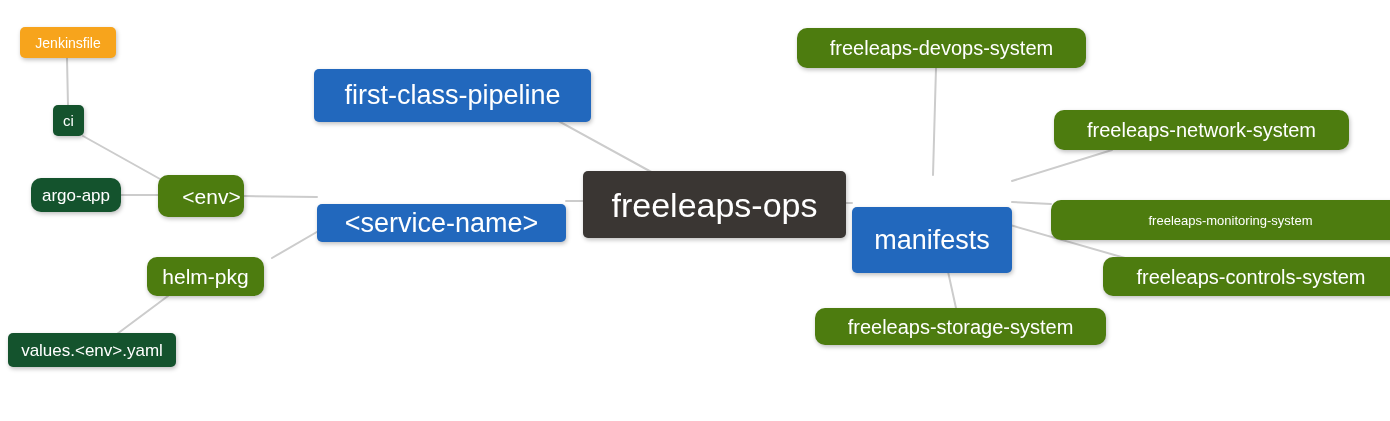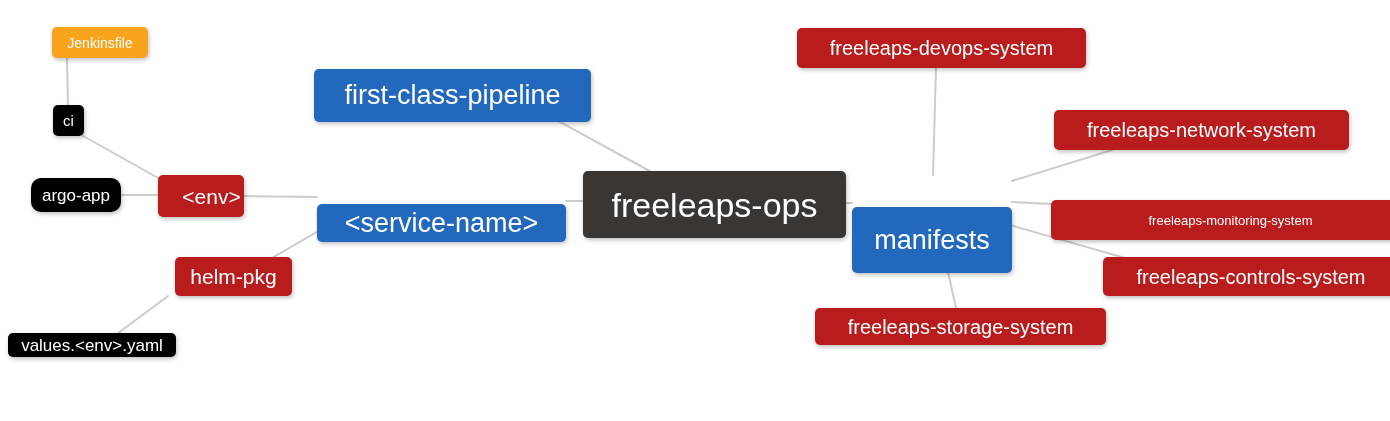--- a/index.html
+++ b/index.html
@@ -28,23 +28,23 @@
     justify-content: center;
     color: #ffffff;
     white-space: nowrap;
     border-radius: 5px;
     box-shadow: 1px 2px 4px rgba(0,0,0,0.25);
     cursor: pointer;
     box-sizing: border-box;
     line-height: 1;
   }
   .n-blue   { background: #2268bd; margin-top: 32px; }
-  .n-green  { background: #b91c1c; }
-  .n-orange { background: #f7a41c; margin-left: 32px; }
-  .n-red    { background: #000000; }
+  .n-green  { background: #4d7c0f; border-radius: 10px; }
+  .n-orange { background: #f7a41c; }
+  .n-red    { background: #14532d; }
   .n-dark   { background: #3a3633; }
 </style>
 </head>
 <body>
 
 <div class="canvas">
 
   <svg class="edge-layer" viewBox="0 0 1390 421">
     <line x1="67" y1="58" x2="68" y2="106"></line>
     <line x1="83" y1="136" x2="160" y2="179"></line>
@@ -59,22 +59,22 @@
     <line x1="1012" y1="181" x2="1112" y2="150"></line>
     <line x1="1012" y1="202" x2="1051" y2="204"></line>
     <line x1="1010" y1="225" x2="1125" y2="258"></line>
     <line x1="938" y1="226" x2="956" y2="308"></line>
   </svg>
 
   <div class="node n-orange" style="left:20px;   top:27px;  width:96px;  height:31px; font-size:14px;">Jenkinsfile</div>
   <div class="node n-red" style="left:53px;   top:105px; width:31px;  height:31px; font-size:15px;">ci</div>
   <div class="node n-red" style="left:31px;   top:178px; width:90px;  height:34px; font-size:17px;border-radius:10px;">argo-app</div>
   <div class="node n-green" style="left:158px;  top:175px; width:86px;  height:42px; font-size:21px;padding-left:21px;">&lt;env&gt;</div>
-  <div class="node n-green" style="left:147px;  top:257px; width:117px; height:39px; font-size:21px;margin-left:28px;">helm-pkg</div>
-  <div class="node n-red" style="left:8px;    top:333px; width:168px; height:24px; font-size:17px;">values.&lt;env&gt;.yaml</div>
+  <div class="node n-green" style="left:147px;  top:257px; width:117px; height:39px; font-size:21px;">helm-pkg</div>
+  <div class="node n-red" style="left:8px;    top:333px; width:168px; height:34px; font-size:17px;">values.&lt;env&gt;.yaml</div>
   <div class="node n-blue" style="left:314px;  top:37px;  width:277px; height:53px; font-size:27px;">first-class-pipeline</div>
   <div class="node n-blue" style="left:317px;  top:172px; width:249px; height:38px; font-size:27px;">&lt;service-name&gt;</div>
   <div class="node n-dark" style="left:583px;  top:171px; width:263px; height:67px; font-size:34px;">freeleaps-ops</div>
   <div class="node n-blue" style="left:852px;  top:175px; width:160px; height:66px; font-size:27px;">manifests</div>
   <div class="node n-green" style="left:797px;  top:28px;  width:289px; height:40px; font-size:20px;">freeleaps-devops-system</div>
   <div class="node n-green" style="left:1054px; top:110px; width:295px; height:40px; font-size:20px;">freeleaps-network-system</div>
   <div class="node n-green" style="left:1051px; top:200px; width:359px; height:40px; font-size:13px;">freeleaps-monitoring-system</div>
   <div class="node n-green" style="left:1060px; top:257px; width:296px; height:39px; font-size:20px;margin-left:43px;">freeleaps-controls-system</div>
   <div class="node n-green" style="left:815px;  top:308px; width:291px; height:37px; font-size:20px;">freeleaps-storage-system</div>
 

